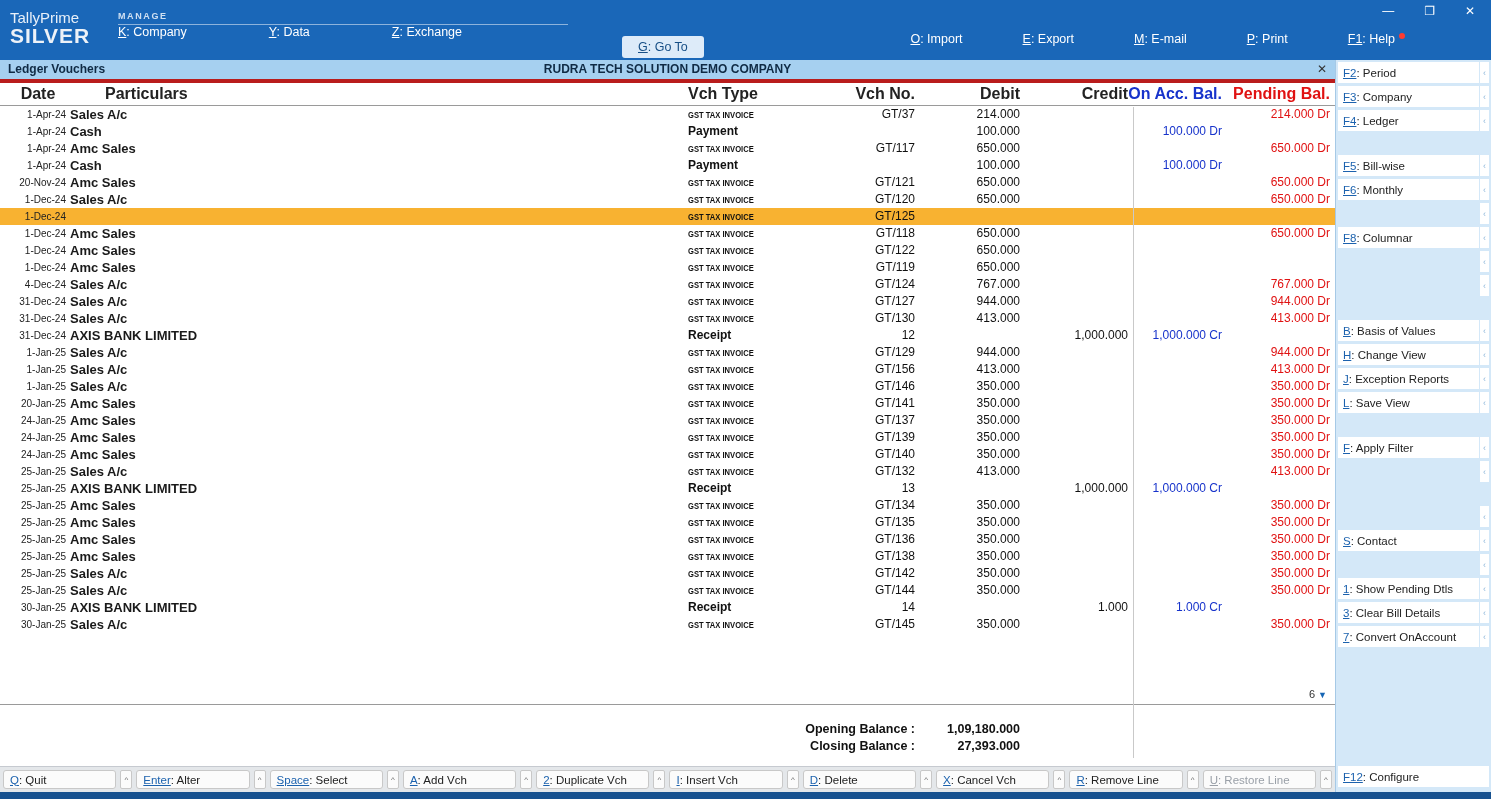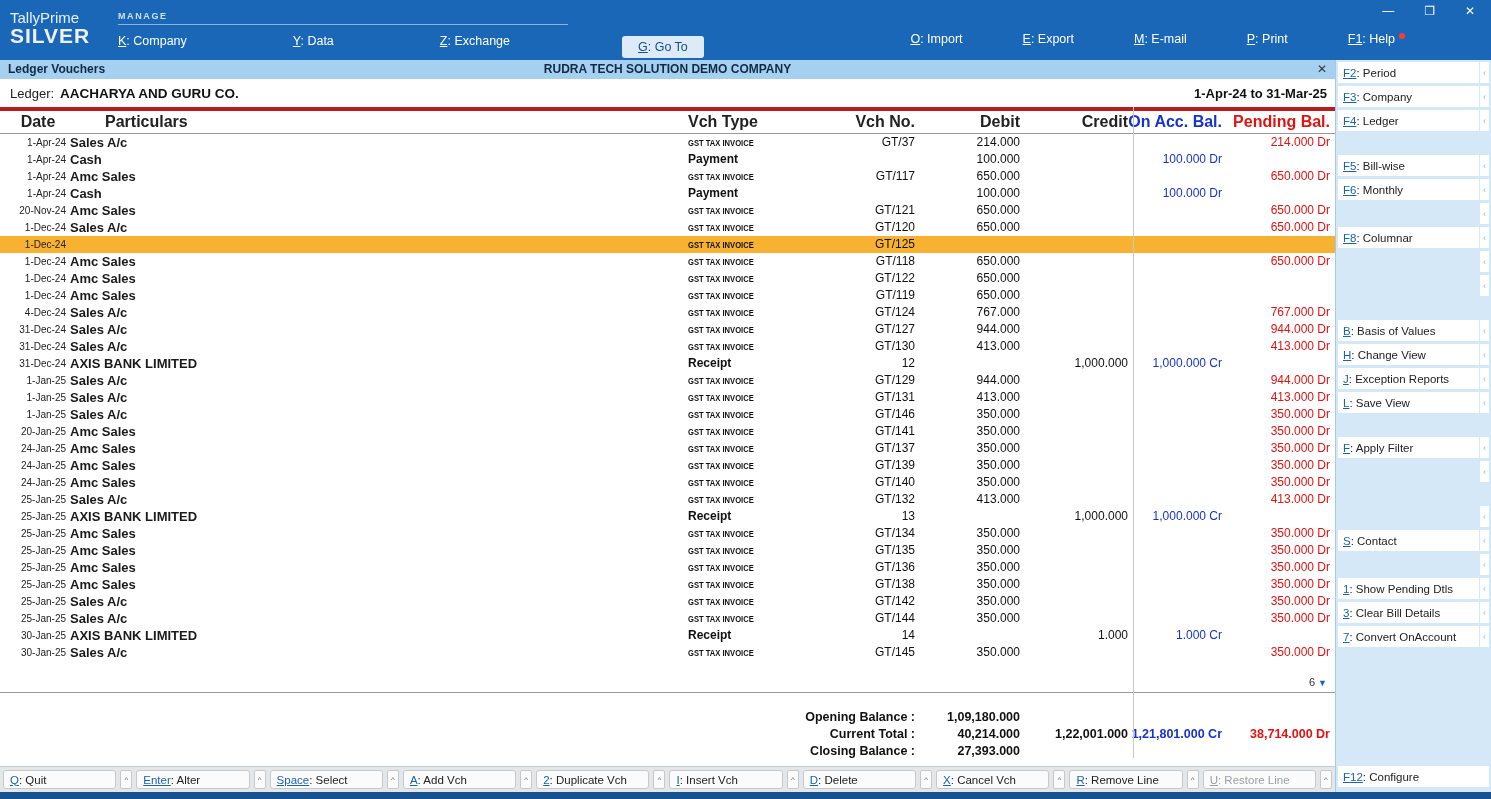--- a/index.html
+++ b/index.html
@@ -7,21 +7,21 @@
 .app { width:1491px; height:799px; display:flex; flex-direction:column; }
 
 
 .topbar { flex:0 0 60px; background:var(--topbar-blue,#1a67b8); position:relative; color:#fff; }
 .brand { position:absolute; left:10px; top:9px; }
 .brand1 { font-size:15px; color:#e8f0f9; }
 .brand2 { font-size:21px; font-weight:bold; letter-spacing:1px; color:#edf2f8; margin-top:-2px; }
 .manage { position:absolute; left:118px; top:11px; width:450px; }
 .manage-label { font-size:9px; font-weight:bold; letter-spacing:1.6px; color:#cfe0f2; }
 .manage-line { border-bottom:1px solid rgba(255,255,255,.5); margin-top:3px; }
-.top-menu { display:flex; gap:106px; margin-top:9px; }
+.top-menu { display:flex; gap:82px; }
 .tm-item { font-size:12.5px; white-space:nowrap; cursor:pointer; }
 .key { text-decoration:underline; }
 .goto-btn { position:absolute; left:622px; top:36px; height:22px; padding:0 16px; background:#ddebf9; color:#174f86; border-radius:3px; font-size:12.5px; display:flex; align-items:center; cursor:pointer; }
 .top-right { position:absolute; right:86px; top:32px; display:flex; gap:60px; }
 .badge-dot { width:6px; height:6px; background:#ff3b30; border-radius:50%; display:inline-block; margin-left:4px; margin-bottom:4px; }
 .win-controls { position:absolute; top:4px; right:16px; display:flex; gap:30px; font-size:12px; }
 .win-controls span { cursor:pointer; }
 
 
 .main { flex:1; display:flex; min-height:0; }
@@ -128,25 +128,20 @@
   <div class="main">
     <div class="content">
       <div class="vline"></div>
 
       <div class="titlebar">
         <div class="tb-company">RUDRA TECH SOLUTION DEMO COMPANY</div>
         <div class="tb-title">Ledger Vouchers</div>
         <div class="tb-close">✕</div>
       </div>
 
-      <div class="subheader">
-        <span class="ledger-label">Ledger:</span>
-        <span class="ledger-name">AACHARYA AND GURU CO.</span>
-        <span class="period">1-Apr-24 to 31-Mar-25</span>
-      </div>
 
       <div class="thead grid">
         <div class="h-date">Date</div>
         <div class="h-part">Particulars</div>
         <div class="h-vt">Vch Type</div>
         <div class="h-right">Vch No.</div>
         <div class="h-right">Debit</div>
         <div class="h-right">Credit</div>
         <div class="h-right h-onacc">On Acc. Bal.</div>
         <div class="h-right h-pend">Pending Bal.</div>
@@ -300,21 +295,21 @@
             <div class="c-vno">GT/129</div>
             <div class="c-debit">944.000</div>
             <div class="c-credit"></div>
             <div class="c-onacc"></div>
             <div class="c-pend">944.000 Dr</div>
           </div>
           <div class="trow grid">
             <div class="c-date">1-Jan-25</div>
             <div class="c-part">Sales A/c</div>
             <div class="c-vt"><span class="gst-text">GST TAX INVOICE</span></div>
-            <div class="c-vno">GT/131</div>
+            <div class="c-vno">GT/156</div>
             <div class="c-debit">413.000</div>
             <div class="c-credit"></div>
             <div class="c-onacc"></div>
             <div class="c-pend">413.000 Dr</div>
           </div>
           <div class="trow grid">
             <div class="c-date">1-Jan-25</div>
             <div class="c-part">Sales A/c</div>
             <div class="c-vt"><span class="gst-text">GST TAX INVOICE</span></div>
             <div class="c-vno">GT/146</div>
@@ -473,27 +468,20 @@
 
       <div class="tfoot">
         <div class="frow">
           <div class="f-label">Opening Balance :</div>
           <div class="f-num">1,09,180.000</div>
           <div class="f-num"></div>
           <div class="f-onacc"></div>
           <div class="f-pend"></div>
         </div>
         <div class="frow">
-          <div class="f-label">Current Total :</div>
-          <div class="f-num">40,214.000</div>
-          <div class="f-num">1,22,001.000</div>
-          <div class="f-onacc">1,21,801.000 Cr</div>
-          <div class="f-pend">38,714.000 Dr</div>
-        </div>
-        <div class="frow">
           <div class="f-label">Closing Balance :</div>
           <div class="f-num">27,393.000</div>
           <div class="f-num"></div>
           <div class="f-onacc"></div>
           <div class="f-pend"></div>
         </div>
       </div>
 
       <div class="gap8"></div>
 

